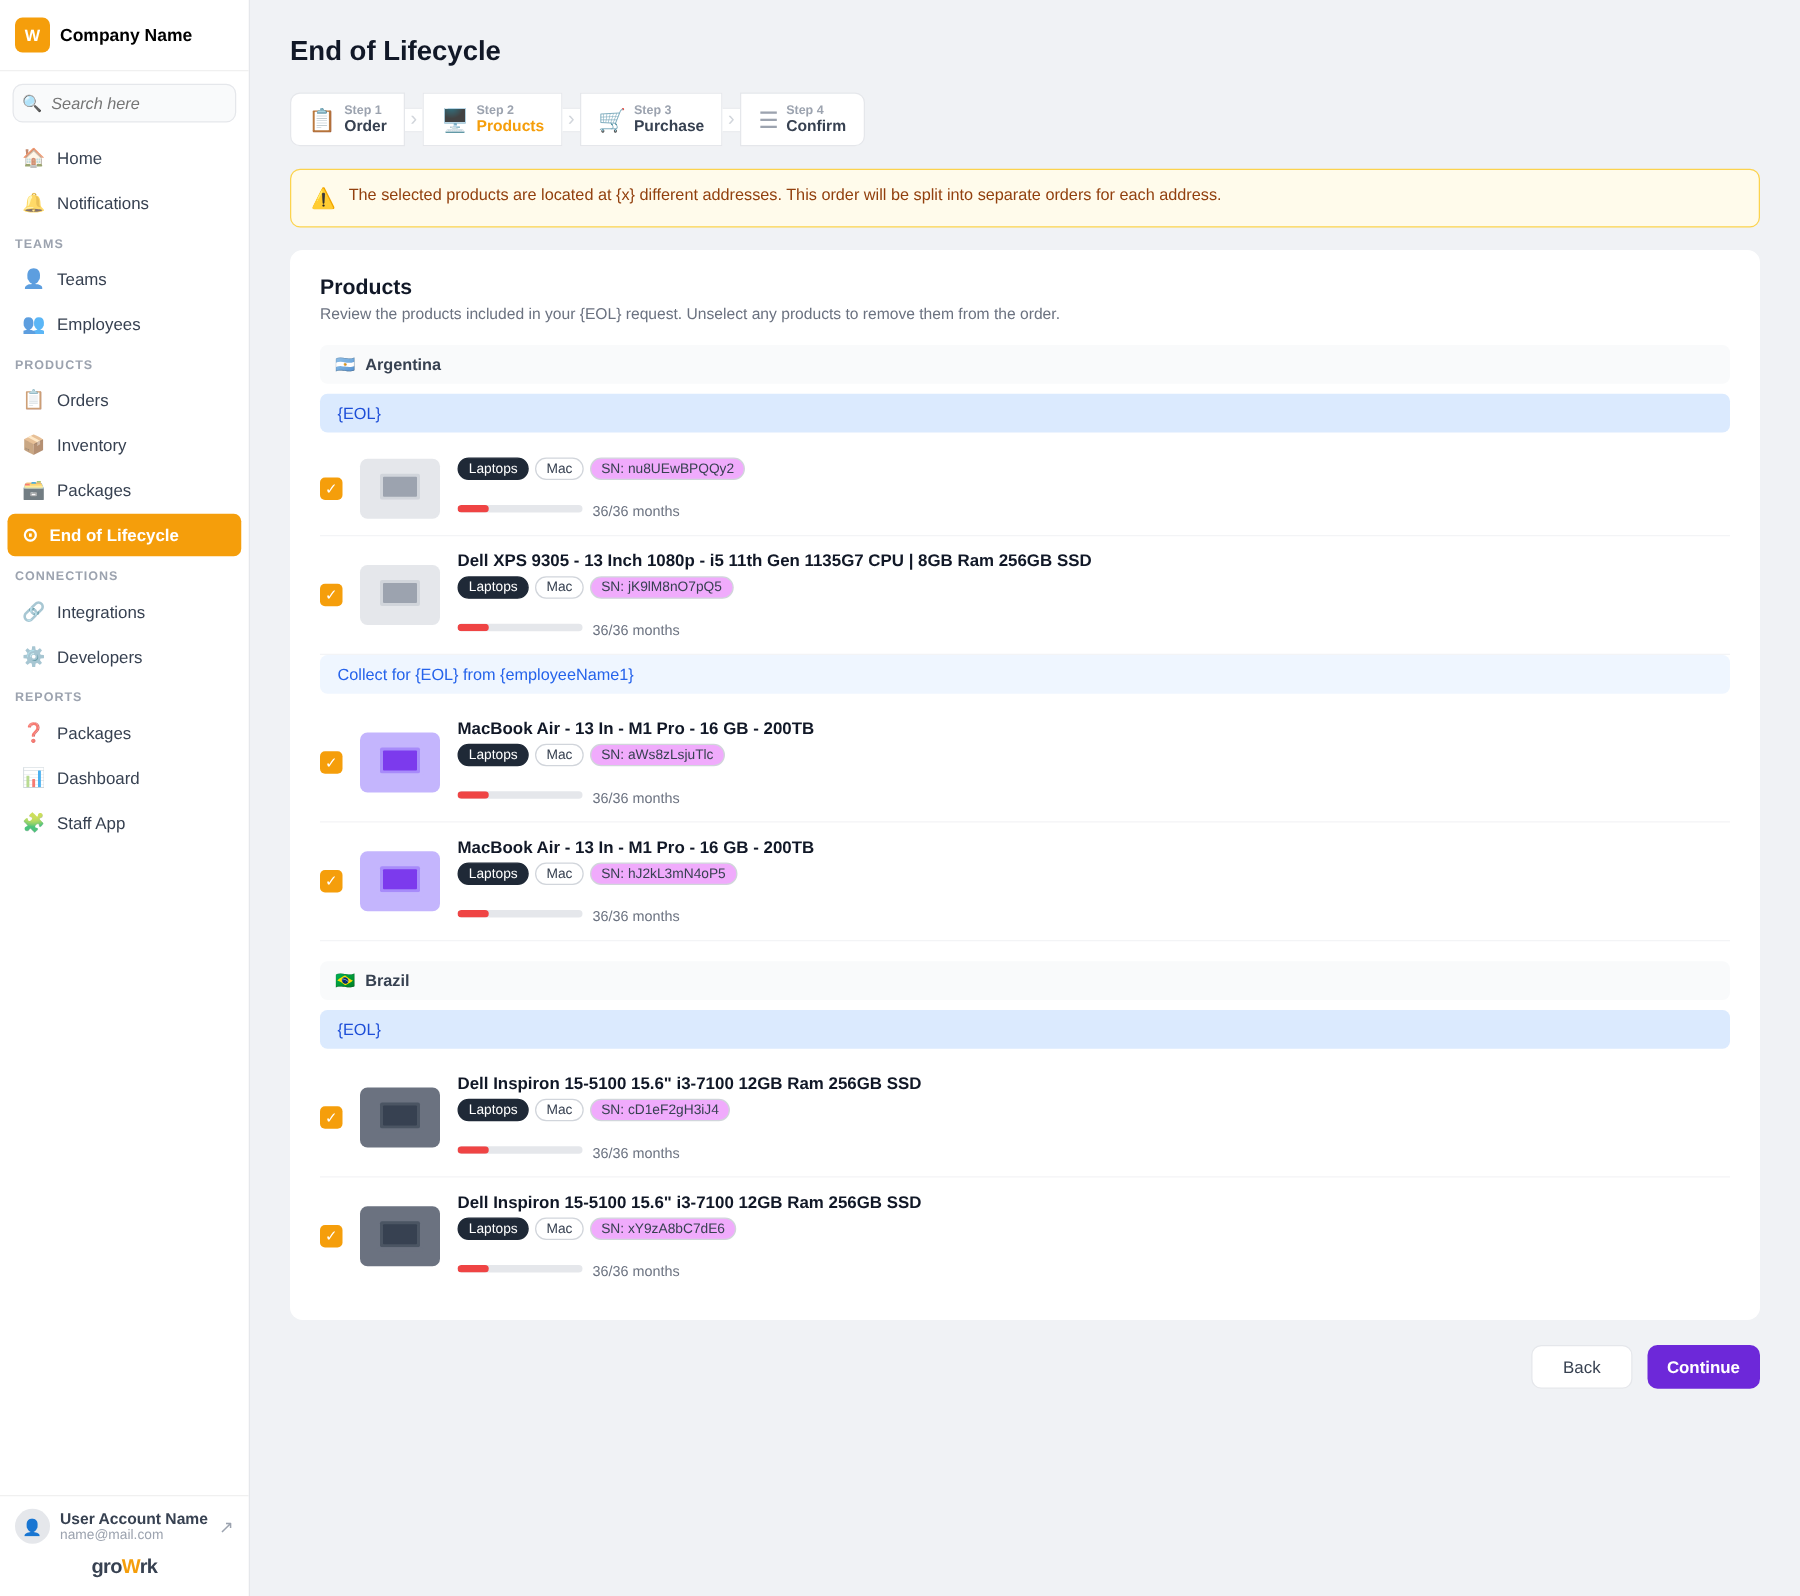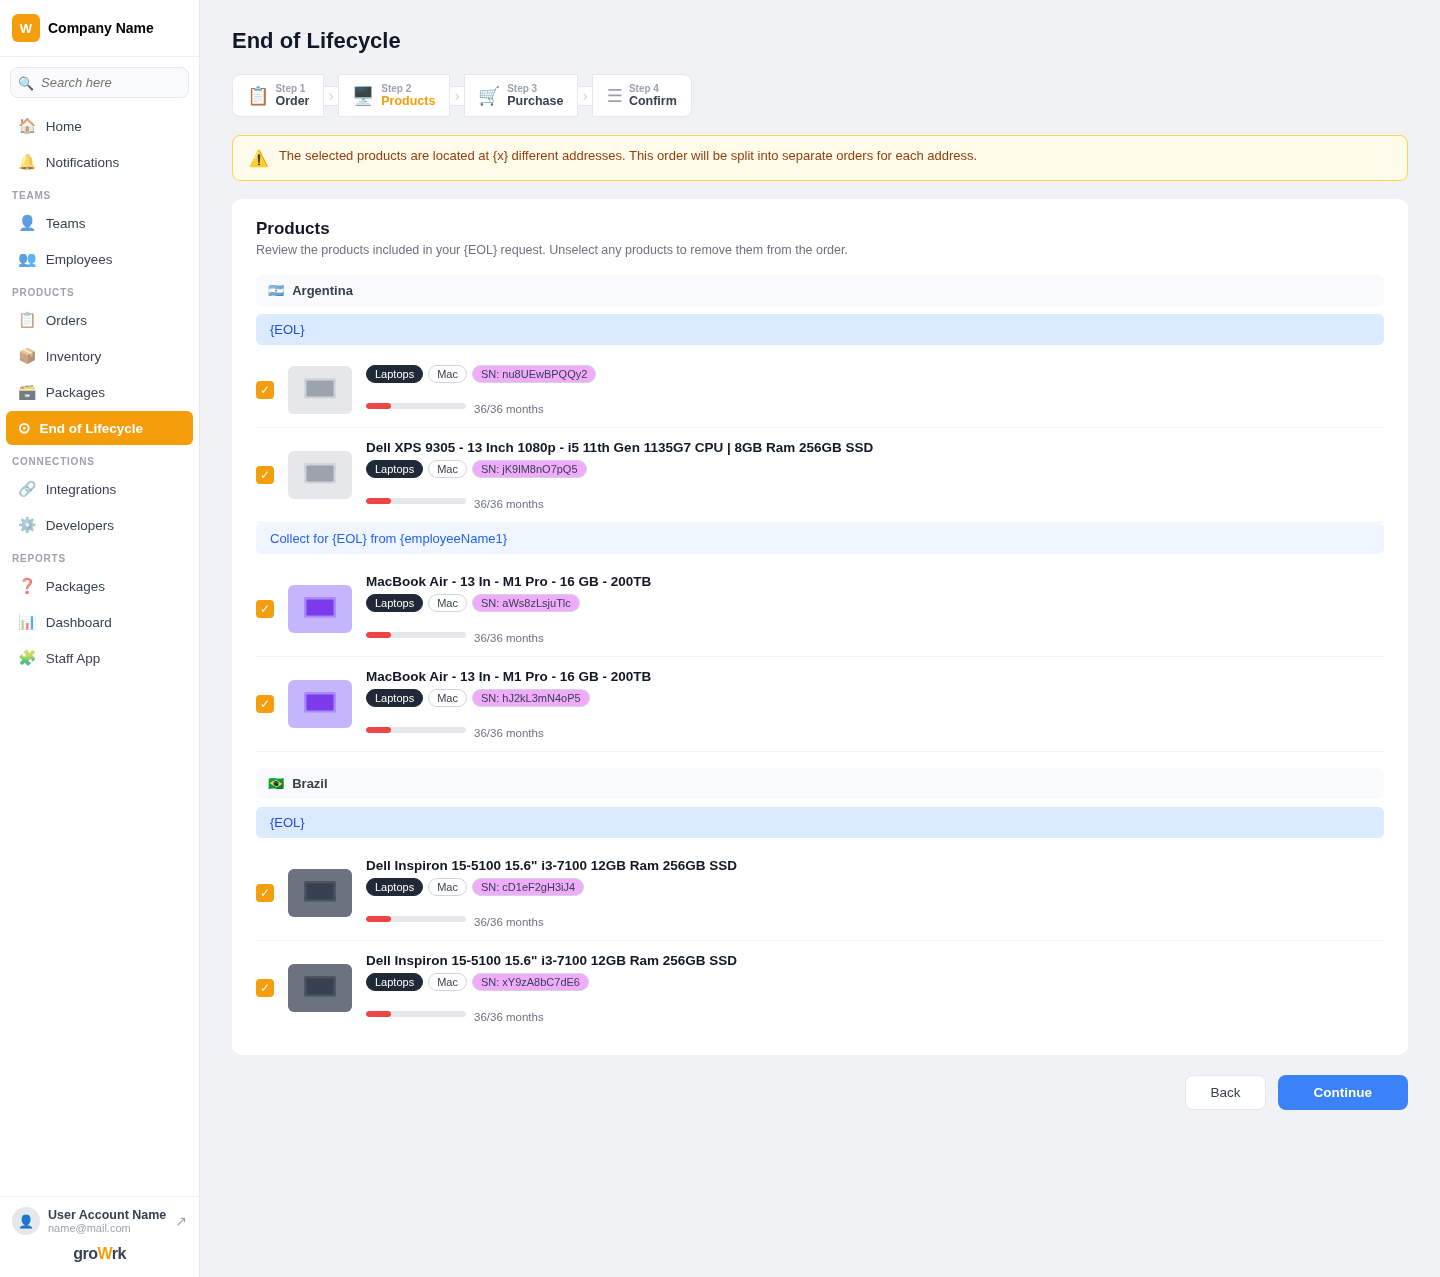--- a/index.html
+++ b/index.html
@@ -198,22 +198,22 @@
     .footer-actions {
       display: flex; justify-content: flex-end; gap: 12px;
       margin-top: 20px; padding-bottom: 10px;
     }
     .btn-back {
       padding: 9px 24px; border-radius: 8px; border: 1px solid #e5e7eb;
       background: #fff; font-size: 13.5px; font-weight: 500; color: #374151;
       cursor: pointer;
     }
     .btn-continue {
-      padding: 9px 36px; border-radius: 8px; border: none;
-      background: #3b82f6; color: #fff; font-size: 13.5px; font-weight: 600;
+      padding: 9px 16px; border-radius: 8px; border: none;
+      background: #6d28d9; color: #fff; font-size: 13.5px; font-weight: 600;
       cursor: pointer;
     }
   </style>
 </head>
 <body>
 
 <nav class="sidebar">
   <div class="sidebar-company">
     <div class="company-avatar">W</div>
     <span>Company Name</span>

